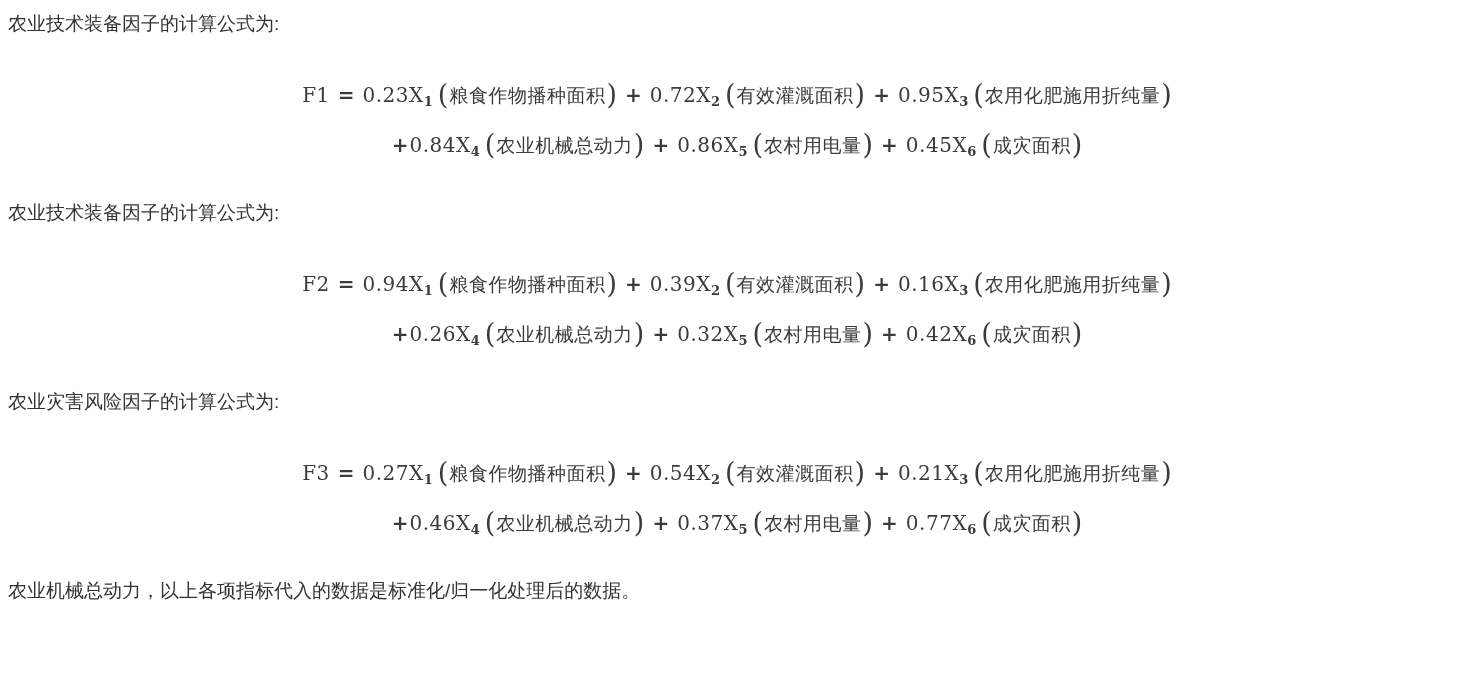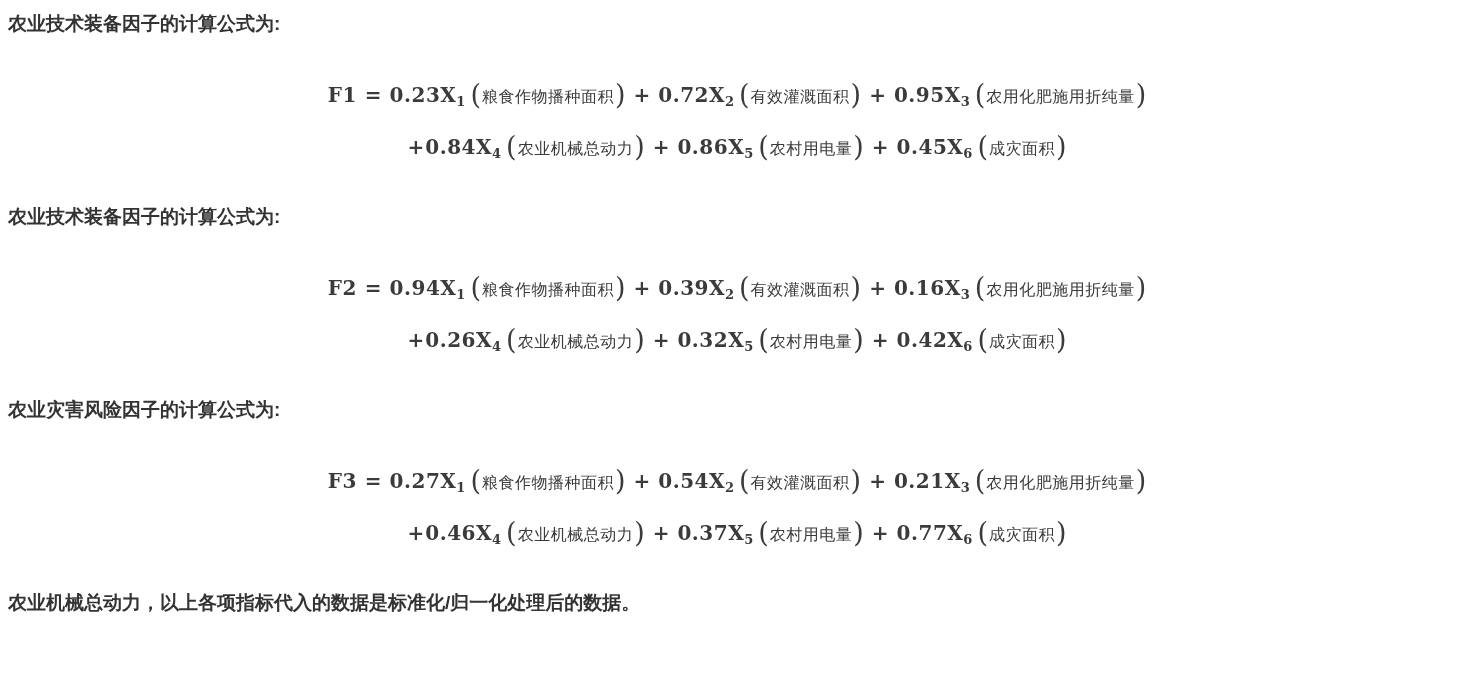--- a/index.html
+++ b/index.html
@@ -14,52 +14,52 @@
     padding: 13px 0 0 0;
     font-family: "Liberation Sans", sans-serif;
     color: #333333;
   }
   .intro, .footer {
     margin: 0;
     padding-left: 8px;
     font-size: 19px;
     line-height: 21px;
     color: #333333;
-    font-weight: 700;
+    font-weight: 400;
   }
   section.block { margin: 0 0 40px 0; }
   .math-line {
     font-family: "DejaVu Serif", "Liberation Serif", serif;
     font-weight: 700;
     font-size: 20px;
     line-height: 34px;
     color: #3b3b3b;
     text-align: center;
     white-space: nowrap;
   }
   .math-line.line1 { margin: 44px 0 0 0; }
   .math-line.line2 { margin: 16px 0 0 0; }
-  .mnum, .mvar { font-weight: 700; letter-spacing: 0.5px; }
+  .mnum, .mvar { font-weight: 400; letter-spacing: 0.5px; }
   .msub {
     font-size: 13px;
     font-weight: 700;
     vertical-align: -4px;
     line-height: 0;
   }
   .lparen, .rparen {
     font-weight: 400;
     font-size: 27px;
     vertical-align: -2px;
     line-height: 0;
   }
   .lparen { margin-left: 5px; margin-right: 1px; }
   .rparen { margin-left: 1px; }
   .mlabel {
     font-weight: 400;
-    font-size: 16px;
+    font-size: 19px;
     letter-spacing: 0.5px;
   }
   .mop { margin: 0 8px; font-weight: 700; }
   .mop.leading { margin: 0 1px 0 0; }
   .term { white-space: nowrap; }
   .footer { margin: 0; }
 </style>
 </head>
 <body>
 

